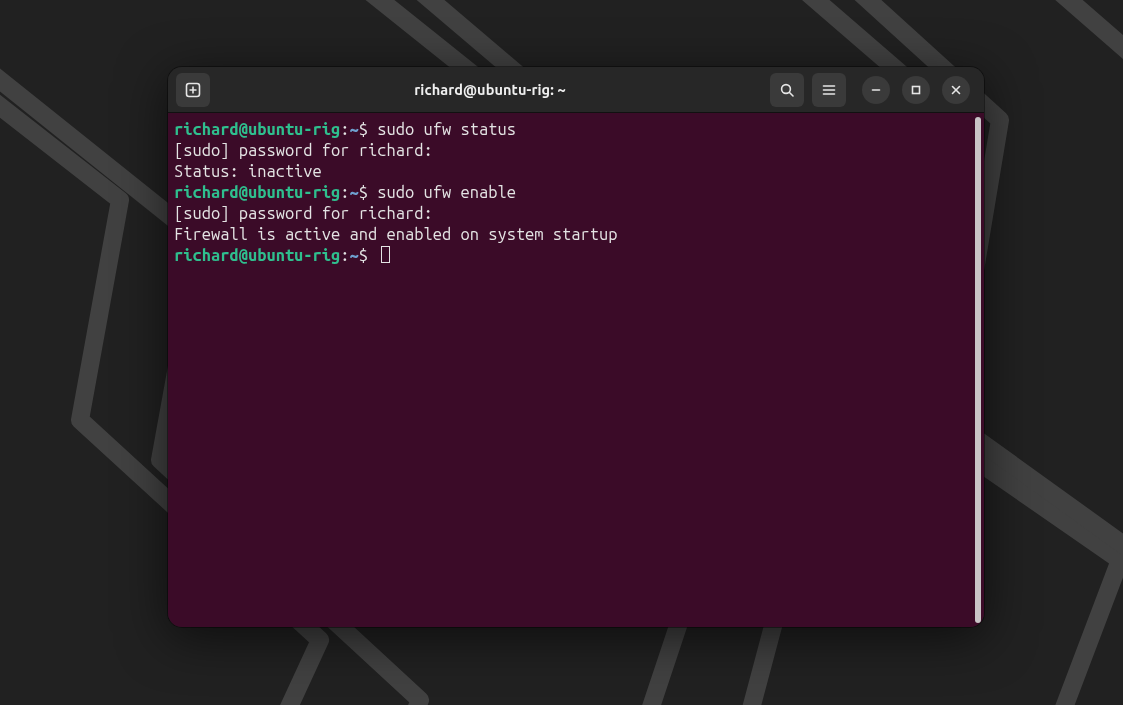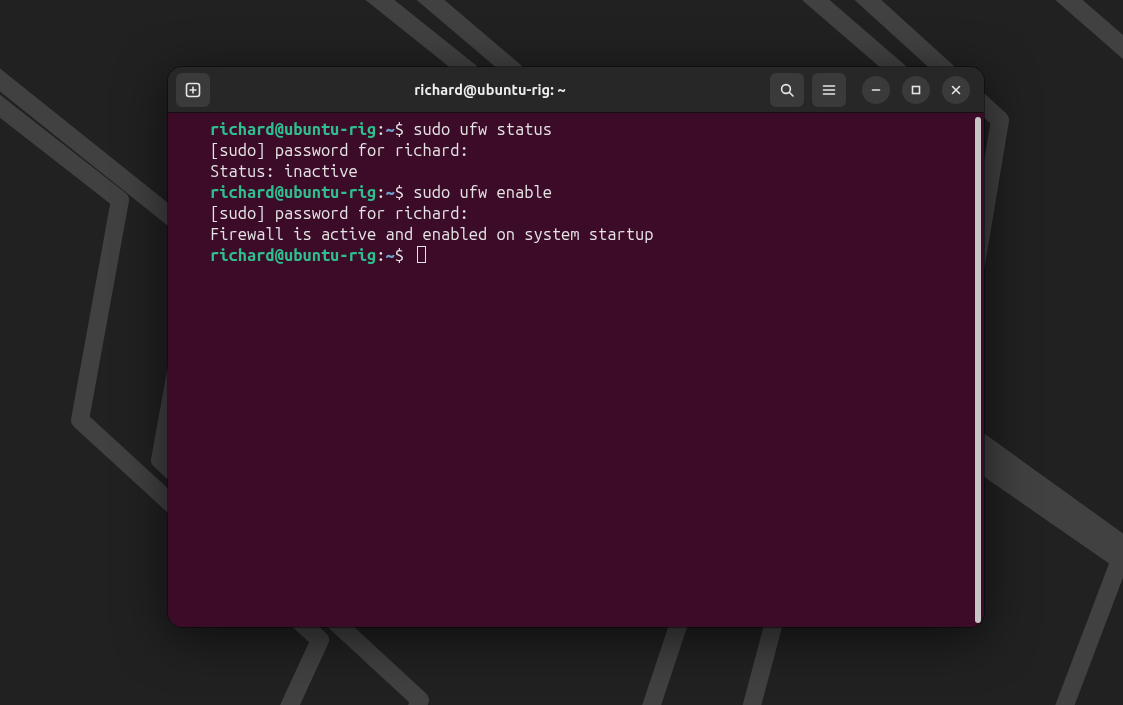--- a/index.html
+++ b/index.html
@@ -79,21 +79,20 @@
       display: flex;
     }
     .terminal-inner {
       flex: 1;
       padding: 6px 0 6px 6px;
       font-family: "Ubuntu Mono", "DejaVu Sans Mono", Menlo, Consolas, monospace;
       font-size: 16.5px;
       line-height: 21px;
       color: #e4e4e4;
       white-space: pre;
-      margin-left: 36px;
     }
     .scrollbar {
       width: 6px;
       background: transparent;
       margin: 4px 3px 4px 0;
       display: flex;
       align-items: flex-start;
     }
     .scrollthumb {
       width: 6px;

